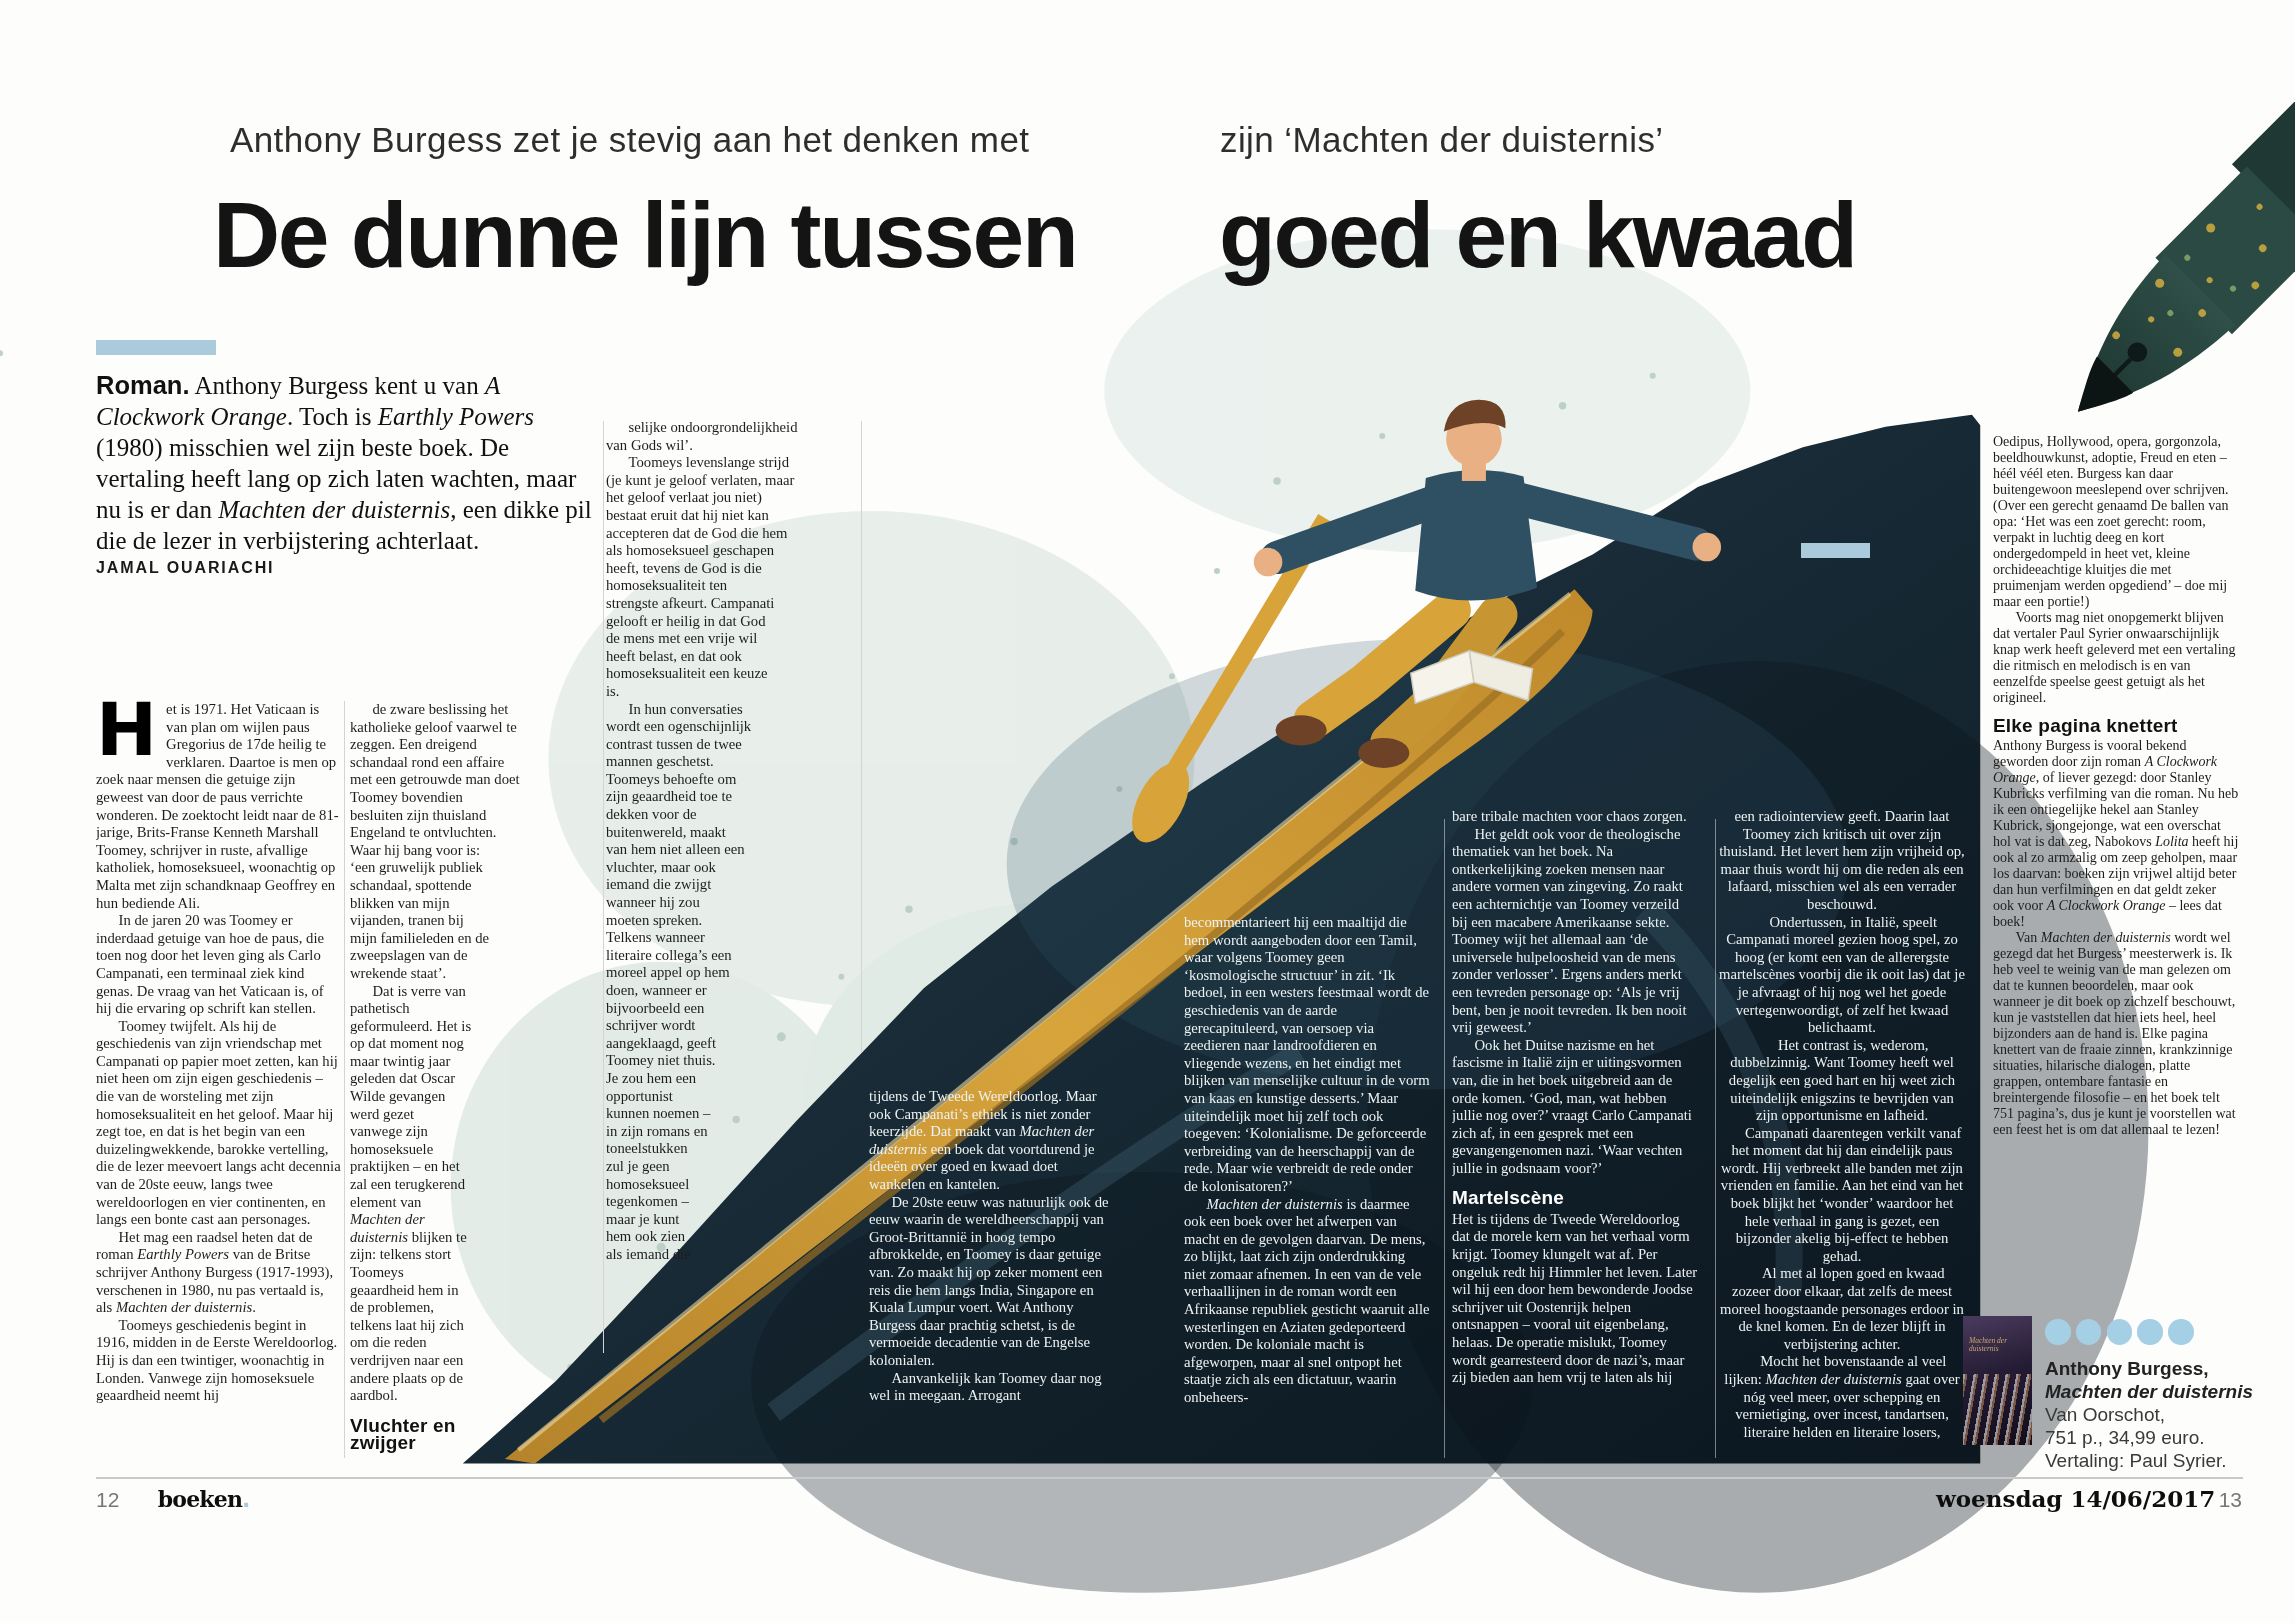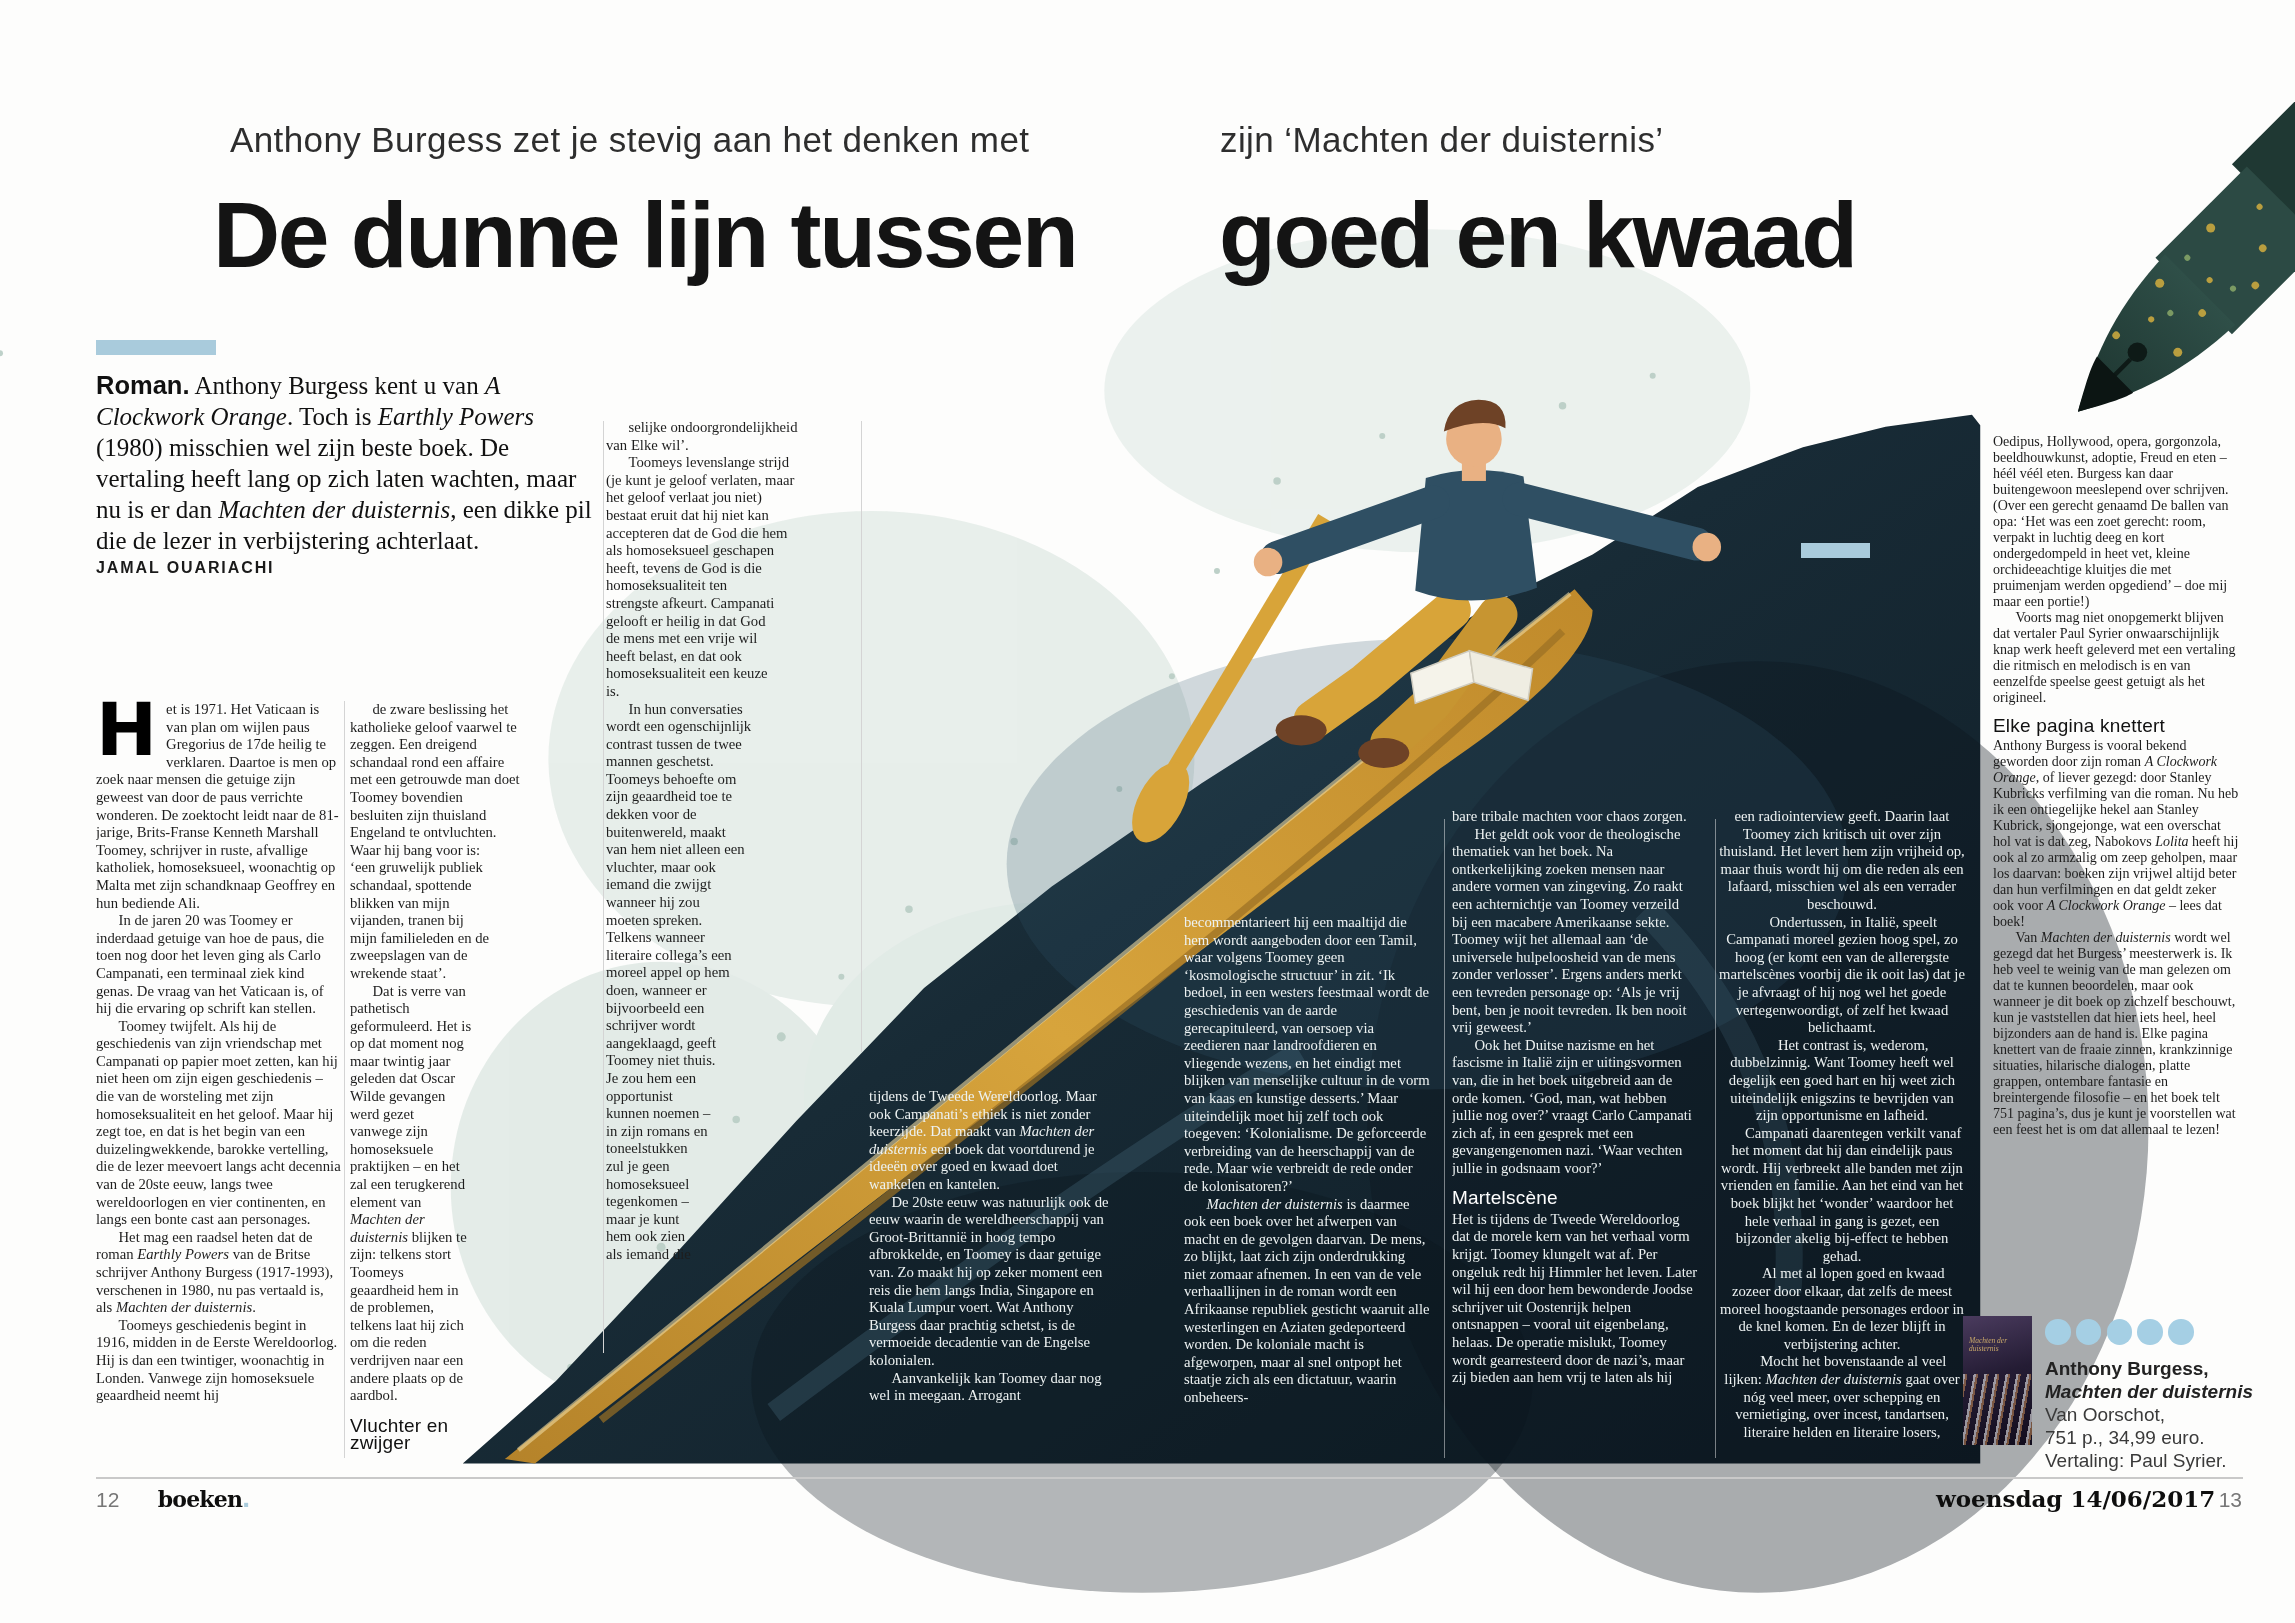--- a/index.html
+++ b/index.html
@@ -10,21 +10,21 @@
   .kicker{font-family:"Liberation Sans",sans-serif;font-size:35px;font-weight:400;color:#2e2e2e;letter-spacing:0.4px;white-space:nowrap;}
   .headline{font-family:"Liberation Sans",sans-serif;font-size:93px;font-weight:900;color:#141414;letter-spacing:-2.3px;white-space:nowrap;line-height:1;}
   .accent-bar{background:#a9cbdc;height:15px;}
   .intro{width:496px;font-size:25px;line-height:31px;color:#111;}
   .intro .b{font-family:"Liberation Sans",sans-serif;font-weight:800;font-size:25.5px;}
   .intro .i, .it{font-style:italic;}
   .byline{font-family:"Liberation Sans",sans-serif;font-weight:700;font-size:16px;letter-spacing:1.9px;color:#1a1a1a;}
   .col{position:absolute;z-index:2;width:246px;overflow:hidden;font-size:14.7px;line-height:17.6px;text-align:left;}
   .col p.bp{margin:0;text-indent:22.5px;}
   .col p.bp:first-child{text-indent:0;}
-  .col h3.subhead{font-family:"Liberation Sans",sans-serif;font-size:19px;font-weight:400;margin:12px 0 3.8px 0;letter-spacing:0.2px;color:#111;}
+  .col h3.subhead{font-family:"Liberation Sans",sans-serif;font-size:19px;font-weight:700;margin:12px 0 3.8px 0;letter-spacing:0.2px;color:#111;}
   .col h3.subhead + p.bp{text-indent:0;}
   .col.light{color:#edf2f2;}
   .col.light h3.subhead{color:#ffffff;}
   .col.small{font-size:14px;line-height:16px;}
   .dropcap{float:left;font-family:"DejaVu Sans",sans-serif;font-weight:900;font-size:73px;line-height:53px;height:51px;margin:2.3px 9px 0 0;color:#000;}
   .cut2{float:right;width:128px;height:323px;margin-top:421px;shape-outside:polygon(100% 0,55% 0,0 48%,0 100%,100% 100%);}
   .cut3{float:right;width:158px;height:203px;margin-top:631px;shape-outside:polygon(100% 0,70% 0,0 100%,100% 100%);}
   .vrule{position:absolute;width:0.8px;background:#d4d4d4;z-index:2;}
   .vrule.onDark{background:rgba(255,255,255,.45);z-index:2;}
   .pullquote{width:286px;text-align:center;color:#f3f6f6;z-index:2;}
@@ -184,21 +184,21 @@
       <p class="bp"><span>Toomeys geschiedenis begint in 1916, midden in de Eerste Wereldoorlog. Hij is dan een twintiger, woonachtig in Londen. Vanwege zijn homoseksuele geaardheid neemt hij</span></p>
     </div>
   <div class="col" style="left:350px;top:701px;height:754px;">
       <div class="cut2"></div>
       <p class="bp"><span>de zware beslissing het katholieke geloof vaarwel te zeggen. Een dreigend schandaal rond een affaire met een getrouwde man doet Toomey bovendien besluiten zijn thuisland Engeland te ontvluchten. Waar hij bang voor is: ‘een gruwelijk publiek schandaal, spottende blikken van mijn vijanden, tranen bij mijn familieleden en de zweepslagen van de wrekende staat’.</span></p>
       <p class="bp"><span>Dat is verre van pathetisch geformuleerd. Het is op dat moment nog maar twintig jaar geleden dat Oscar Wilde gevangen werd gezet vanwege zijn homoseksuele praktijken – en het zal een terugkerend element van </span><span class="it">Machten der duisternis</span><span> blijken te zijn: telkens stort Toomeys geaardheid hem in de problemen, telkens laat hij zich om die reden verdrijven naar een andere plaats op de aardbol.</span></p>
       <h3 class="subhead">Vluchter en zwijger</h3>
     </div>
   <div class="col" style="left:606px;top:419px;height:842px;">
       <div class="cut3"></div>
-      <p class="bp"><span>selijke ondoorgrondelijkheid van Elke wil’.</span></p>
+      <p class="bp"><span>selijke ondoorgrondelijkheid van Gods wil’.</span></p>
       <p class="bp"><span>Toomeys levenslange strijd (je kunt je geloof verlaten, maar het geloof verlaat jou niet) bestaat eruit dat hij niet kan accepteren dat de God die hem als homoseksueel geschapen heeft, tevens de God is die homoseksualiteit ten strengste afkeurt. Campanati gelooft er heilig in dat God de mens met een vrije wil heeft belast, en dat ook homoseksualiteit een keuze is.</span></p>
       <p class="bp"><span>In hun conversaties wordt een ogenschijnlijk contrast tussen de twee mannen geschetst. Toomeys behoefte om zijn geaardheid toe te dekken voor de buitenwereld, maakt van hem niet alleen een vluchter, maar ook iemand die zwijgt wanneer hij zou moeten spreken. Telkens wanneer literaire collega’s een moreel appel op hem doen, wanneer er bijvoorbeeld een schrijver wordt aangeklaagd, geeft Toomey niet thuis. Je zou hem een opportunist kunnen noemen – in zijn romans en toneelstukken zul je geen homoseksueel tegenkomen – maar je kunt hem ook zien als iemand die kiest voor zelfbescherming in een tijd waarin de maatschappij het hem onmogelijk maakt openlijk zichzelf te zijn.</span></p>
     </div>
   <div class="col light" style="left:869px;top:1088px;height:367px;">
       <p class="bp"><span>tijdens de Tweede Wereldoorlog. Maar ook Campanati’s ethiek is niet zonder keerzijde. Dat maakt van </span><span class="it">Machten der duisternis</span><span> een boek dat voortdurend je ideeën over goed en kwaad doet wankelen en kantelen.</span></p>
       <p class="bp"><span>De 20ste eeuw was natuurlijk ook de eeuw waarin de wereldheerschappij van Groot-Brittannië in hoog tempo afbrokkelde, en Toomey is daar getuige van. Zo maakt hij op zeker moment een reis die hem langs India, Singapore en Kuala Lumpur voert. Wat Anthony Burgess daar prachtig schetst, is de vermoeide decadentie van de Engelse kolonialen.</span></p>
       <p class="bp"><span>Aanvankelijk kan Toomey daar nog wel in meegaan. Arrogant</span></p>
     </div>
   <div class="col light" style="left:1184px;top:914px;height:542px;">
       <p class="bp"><span>becommentarieert hij een maaltijd die hem wordt aangeboden door een Tamil, waar volgens Toomey geen ‘kosmologische structuur’ in zit. ‘Ik bedoel, in een westers feestmaal wordt de geschiedenis van de aarde gerecapituleerd, van oersoep via zeedieren naar landroofdieren en vliegende wezens, en het eindigt met blijken van menselijke cultuur in de vorm van kaas en kunstige desserts.’ Maar uiteindelijk moet hij zelf toch ook toegeven: ‘Kolonialisme. De geforceerde verbreiding van de heerschappij van de rede. Maar wie verbreidt de rede onder de kolonisatoren?’</span></p>

